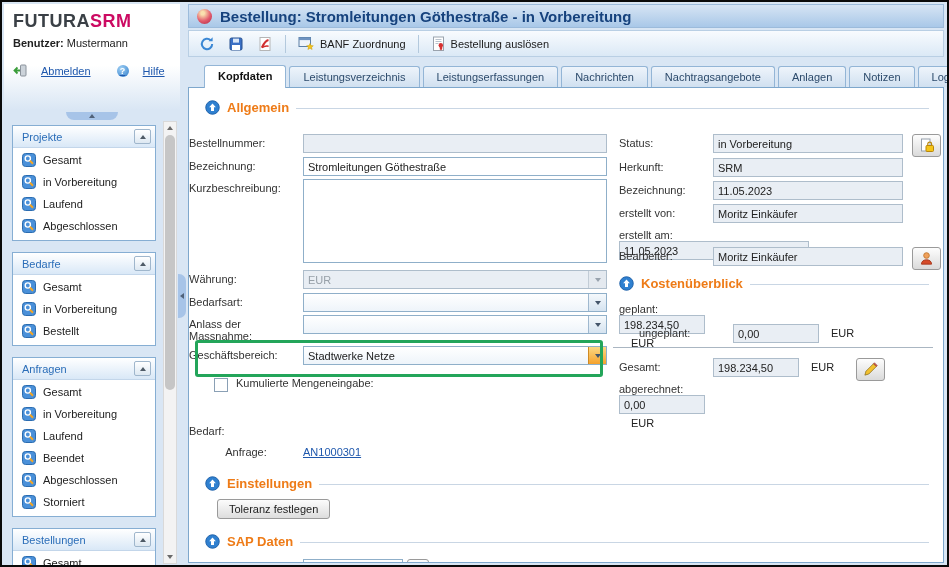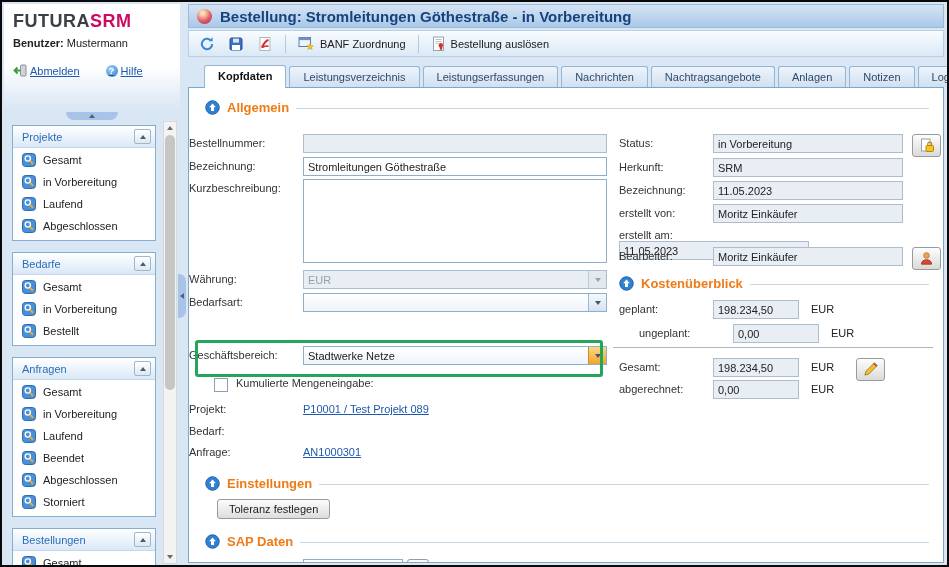--- a/index.html
+++ b/index.html
@@ -8,21 +8,21 @@
 
   
   .sidebar{position:absolute;left:0;top:0;width:184px;height:100%;background:#d9e6f4;}
   .side-top{position:absolute;left:2px;top:2px;width:176px;height:106px;background:linear-gradient(#ffffff 58%,#d9e6f4);}
   .logo{padding:7px 9px 4px;font-size:18px;font-weight:bold;letter-spacing:.5px;background:#fff;}
   .logo .p1{color:#3a4046;}
   .logo .p2{color:#cc0a62;}
   .firmline{font-size:11px;color:#222;padding:1px 9px;}
   .firmline b{font-weight:bold;}
   .sidelinks{display:flex;gap:26px;padding:14px 9px 0;align-items:center;}
-  .sidelinks a{display:flex;align-items:center;gap:3px;font-size:11px;color:#1f58ad;text-decoration:underline;cursor:pointer;}
+  .sidelinks a{display:flex;align-items:center;gap:14px;font-size:11px;color:#1f58ad;text-decoration:underline;cursor:pointer;}
   .helpdot{width:12px;height:12px;border-radius:50%;background:radial-gradient(circle at 35% 30%,#9fd0f5,#2f7cc9);color:#fff;font-size:9px;font-weight:bold;display:flex;align-items:center;justify-content:center;text-decoration:none;}
   .hsplit{position:absolute;left:2px;top:110px;width:176px;height:9px;}
   .hpill{margin:0 auto;width:52px;height:8px;background:#a7c4e8;border-radius:0 0 8px 8px;display:flex;align-items:center;justify-content:center;}
   .hpill::after{content:"";border:3px solid transparent;border-bottom:4px solid #50627a;margin-top:-4px;}
   .nav{position:absolute;left:10px;top:123px;width:144px;}
   .navbox{background:#fff;border:1px solid #86aed3;margin-bottom:11px;padding-bottom:3px;}
   .navhdr{height:21px;background:linear-gradient(#ffffff,#d9e8f7);border-bottom:1px solid #c3d6ea;color:#2a6db8;font-size:11px;display:flex;align-items:center;padding:0 4px 0 9px;cursor:pointer;}
   .navhdr .sp{flex:1;}
   .cbtn{width:15px;height:13px;border:1px solid #9fb6cc;border-radius:2px;background:linear-gradient(#ffffff,#dde8f2);display:flex;align-items:center;justify-content:center;}
   .cbtn::after{content:"";border:3px solid transparent;border-bottom:4px solid #4e5a66;margin-top:-3px;}
@@ -355,42 +355,45 @@
             <span class="ddbtn"></span>
           </span>
       </div>
       <div class="arow lrow" style="top:205px;">
         <span class="lbl">Bedarfsart:</span>
         <span class="dd w266">
             <span class="val"></span>
             <span class="ddbtn"></span>
           </span>
       </div>
+      <div class="arow lrow" style="top:227px;">
+        <span class="lbl" style="width:114px;">Anlass der Massnahme:</span>
+        <span class="dd w266">
+            <span class="val"></span>
+            <span class="ddbtn"></span>
+          </span>
+      </div>
       <div class="arow lrow" style="top:258px;">
         <span class="lbl">Geschäftsbereich:</span>
         <span class="dd orange w266">
             <span class="val">Stadtwerke Netze</span>
             <span class="ddbtn"></span>
           </span>
       </div>
       <div class="greenbox"></div>
 
       <div class="arow" style="top:288px;left:25px;">
         <span class="chk"></span>
         <span class="lbl" style="padding-top:1px;">Kumulierte Mengeneingabe:</span>
       </div>
 
-      <div class="arow lrow" style="top:312px;">
-        <span class="lbl">Projekt:</span>
-        <a class="flink">P10001 / Test Projekt 089</a>
-      </div>
       <div class="arow lrow" style="top:334px;">
         <span class="lbl">Bedarf:</span>
       </div>
-      <div class="arow lrow" style="top:355px;">
+      <div class="arow lrow" style="top:355px;text-align:center;">
         <span class="lbl">Anfrage:</span>
         <a class="flink">AN1000301</a>
       </div>
 
       <div class="sechdr" style="top:388px;left:16px;right:14px;">
         <svg width="15" height="15" viewBox="0 0 16 16">
             <circle cx="8" cy="8" r="7.2" fill="#2f80d0" stroke="#1d5fa8"></circle>
             <path d="M8 3.6l3.6 4.2H9.6v4H6.4v-4H4.4z" fill="#fff"></path>
           </svg>
         <span>Einstellungen</span>
@@ -451,21 +454,21 @@
       </div>
 
       <div class="sechdr" style="top:188px;left:430px;right:14px;">
         <svg width="15" height="15" viewBox="0 0 16 16">
             <circle cx="8" cy="8" r="7.2" fill="#2f80d0" stroke="#1d5fa8"></circle>
             <path d="M8 3.6l3.6 4.2H9.6v4H6.4v-4H4.4z" fill="#fff"></path>
           </svg>
         <span>Kostenüberblick</span>
         <span class="rule"></span>
       </div>
-      <div class="arow rrow" style="top:212px;left:430px;">
+      <div class="arow rrow" style="top:212px;left:430px;flex-direction:column;">
         <span class="lbl">geplant:</span>
         <input class="inp dis w86" style="color: rgb(34, 34, 34);" readonly="" value="198.234,50">
         <span class="cur">EUR</span>
       </div>
       <div class="arow rrow" style="top:236px;left:450px;justify-content:space-between;">
         <span class="lbl">ungeplant:</span>
         <input class="inp dis w86" style="color: rgb(34, 34, 34);" readonly="" value="0,00">
         <span class="cur">EUR</span>
       </div>
       <div class="cursep"></div>
@@ -473,21 +476,21 @@
         <span class="lbl">Gesamt:</span>
         <input class="inp dis w86" style="color: rgb(34, 34, 34);" readonly="" value="198.234,50">
         <span class="cur">EUR</span>
         <span class="mini" style="margin-left:22px;">
             <svg width="15" height="15" viewBox="0 0 16 16">
               <path d="M2 14l1.2-4.2 8-8 3 3-8 8z" fill="#f2c12e" stroke="#8a6d1a" stroke-width=".8"></path>
               <path d="M11.2 1.8l3 3 1-1-3-3z" fill="#d45a4a" stroke="#8a3d30" stroke-width=".6"></path>
             </svg>
           </span>
       </div>
-      <div class="arow rrow" style="top:292px;left:430px;">
+      <div class="arow rrow" style="top:292px;left:430px;flex-direction:column;">
         <span class="lbl">abgerechnet:</span>
         <input class="inp dis w86" style="color: rgb(34, 34, 34);" readonly="" value="0,00">
         <span class="cur">EUR</span>
       </div>
 
     </div>
   </main>
 </div>
 
 </body></html>

